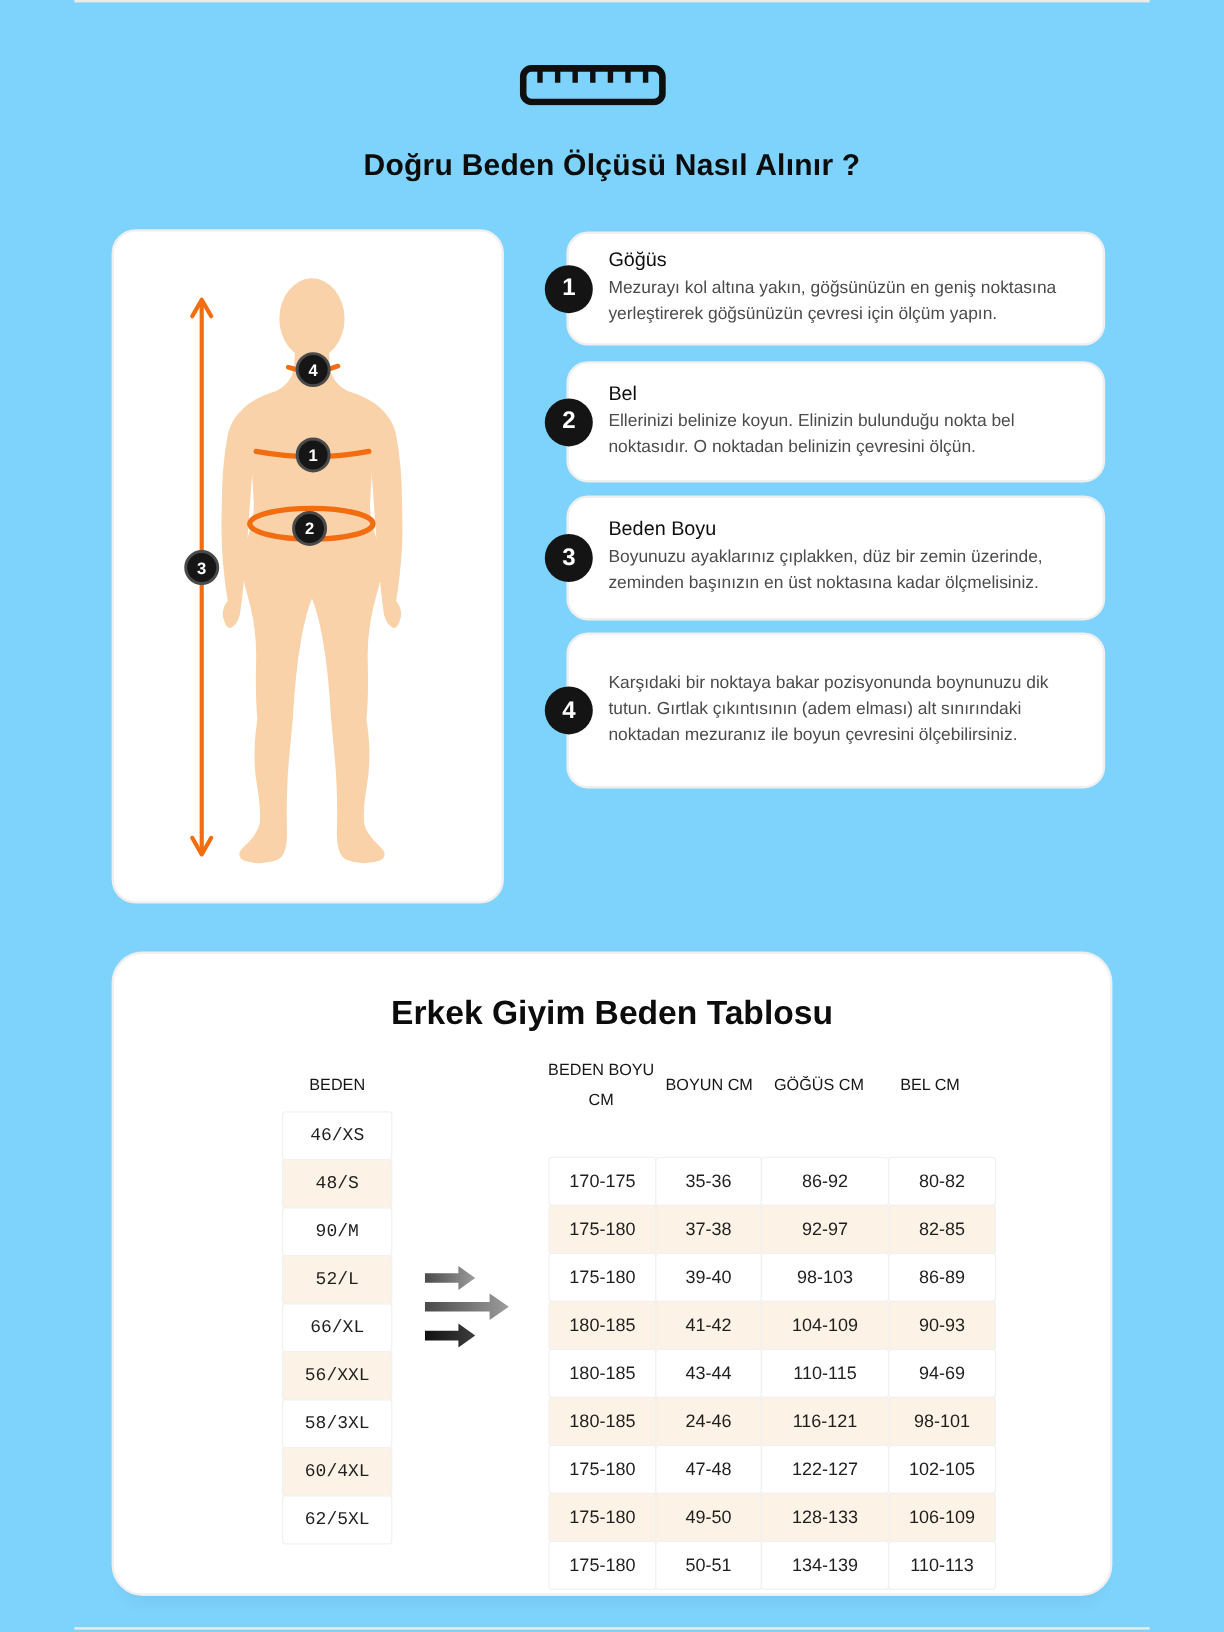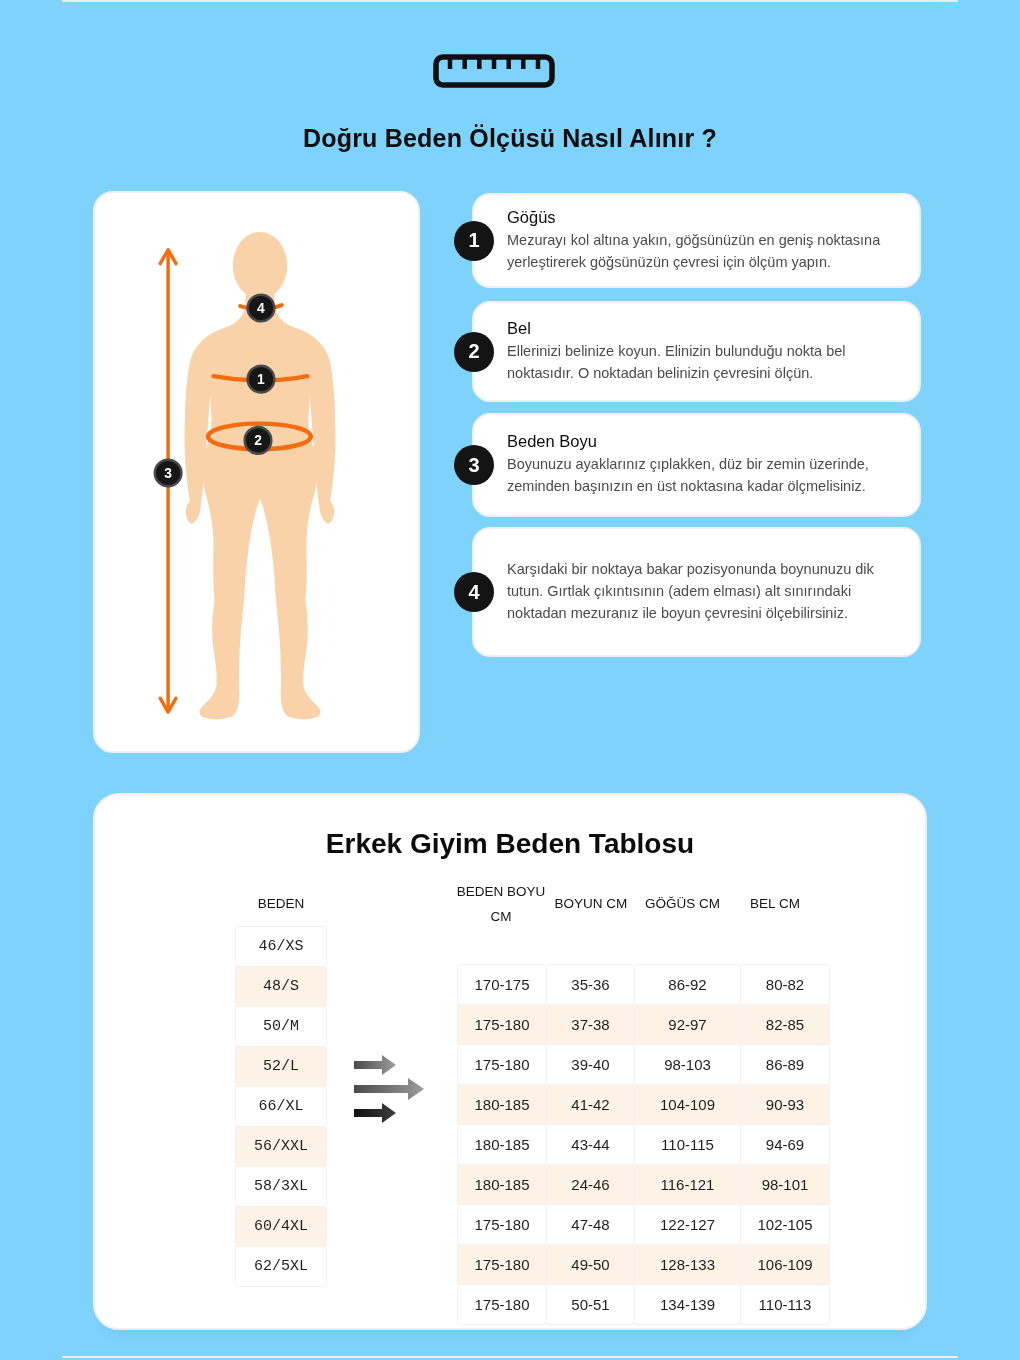--- a/index.html
+++ b/index.html
@@ -187,21 +187,21 @@
 
     <div class="col-header" id="h-size">BEDEN</div>
     <div class="col-header" id="h-col0">BEDEN BOYU CM</div>
     <div class="col-header" id="h-col1">BOYUN CM</div>
     <div class="col-header" id="h-col2">GÖĞÜS CM</div>
     <div class="col-header" id="h-col3">BEL CM</div>
 
     <div class="size-column">
         <div class="size-cell">46/XS</div>
         <div class="size-cell hl">48/S</div>
-        <div class="size-cell">50/M</div>
+        <div class="size-cell">90/M</div>
         <div class="size-cell hl">52/L</div>
         <div class="size-cell">66/XL</div>
         <div class="size-cell hl">56/XXL</div>
         <div class="size-cell">58/3XL</div>
         <div class="size-cell hl">60/4XL</div>
         <div class="size-cell">62/5XL</div>
       </div>
 
     <div class="arrows-wrap">
       <svg width="72" height="70" viewBox="0 0 72 70">

